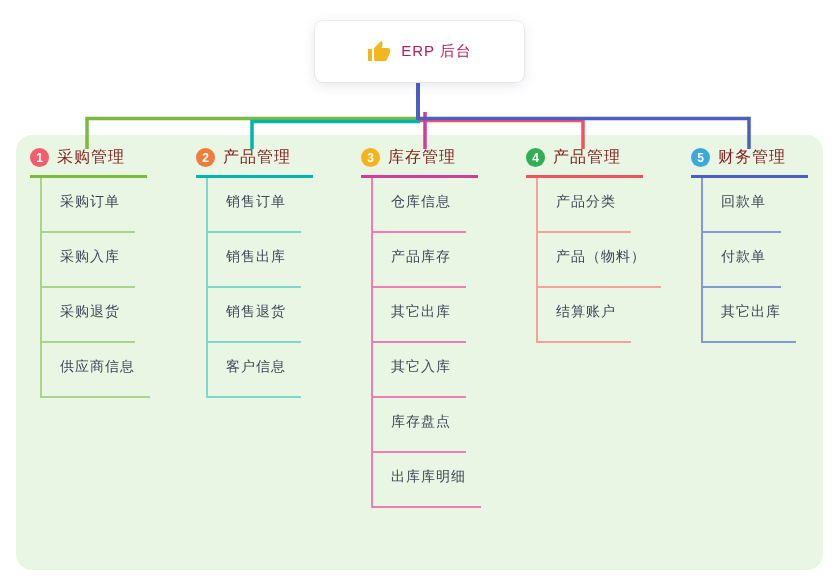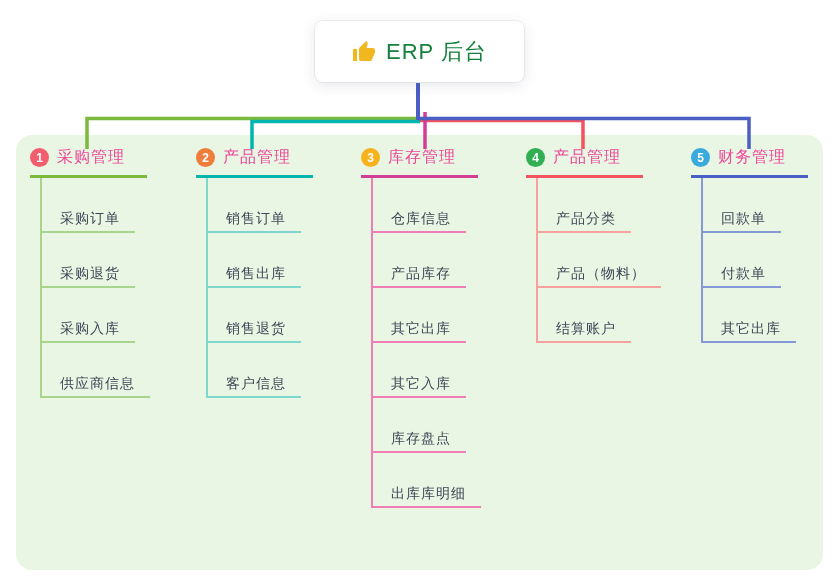--- a/index.html
+++ b/index.html
@@ -11,35 +11,35 @@
          background:#e9f6e3;border-radius:16px;}
 
   
   #wires{position:absolute;left:0;top:0;width:839px;height:588px;pointer-events:none;}
 
   
   .root-card{position:absolute;left:315px;top:21px;width:209px;height:61px;
              background:#ffffff;border-radius:8px;
              box-shadow:0 3px 14px rgba(60,70,100,0.13),0 0 0 1px #f2f2f4;
              display:flex;align-items:center;justify-content:center;gap:10px;z-index:3;}
-  .root-label{font-size:22px;color:#15803d;letter-spacing:1px;}
+  .root-label{font-size:15px;color:#be185d;letter-spacing:1px;}
   .thumb-icon{width:24px;height:24px;flex:0 0 auto;}
 
   
   .branch{position:absolute;top:147px;width:117px;z-index:2;}
   .branch-title{display:flex;align-items:center;gap:8px;padding-bottom:7px;
                 border-bottom:3.5px solid var(--main);white-space:nowrap;}
   .badge{width:19px;height:19px;border-radius:50%;background:var(--badge);
          color:#fff;font-size:12px;font-weight:bold;display:flex;
          align-items:center;justify-content:center;flex:0 0 auto;}
-  .branch-label{font-size:16px;font-weight:500;color:#ec4899;letter-spacing:1px;}
+  .branch-label{font-size:16px;font-weight:500;color:#7f1d1d;letter-spacing:1px;}
   .children{margin-left:10px;border-left:2px solid var(--light);}
   .child{height:55px;display:flex;align-items:flex-end;}
   .child-label{font-size:14px;color:#3d4656;letter-spacing:1px;white-space:nowrap;
-               padding:0 15px 3px 18px;border-bottom:2px solid var(--light);}
+               padding:0 15px 20px 18px;border-bottom:2px solid var(--light);}
 </style>
 </head>
 <body>
 
 <div id="stage">
 
   <div class="panel"></div>
 
   <svg id="wires" viewBox="0 0 839 588" xmlns="http://www.w3.org/2000/svg" fill="none">
     <polyline stroke-width="3.5" points="418,118.5 87,118.5 87,149" stroke="#7cb93f"></polyline>
@@ -60,24 +60,24 @@
   <div class="branch" style="left: 30px; --main: #7cb93f; --light: #a9d48c; --badge: #f25e6c;">
     <div class="branch-title">
       <span class="badge">1</span>
       <span class="branch-label">采购管理</span>
     </div>
     <div class="children">
         <div class="child">
           <span class="child-label">采购订单</span>
         </div>
         <div class="child">
-          <span class="child-label">采购退货</span>
+          <span class="child-label">采购入库</span>
         </div>
         <div class="child">
-          <span class="child-label">采购入库</span>
+          <span class="child-label">采购退货</span>
         </div>
         <div class="child">
           <span class="child-label">供应商信息</span>
         </div>
       </div>
   </div>
 
   <div class="branch" style="left: 196px; --main: #00b5ad; --light: #7fd6cc; --badge: #ef7d3c;">
     <div class="branch-title">
       <span class="badge">2</span>

